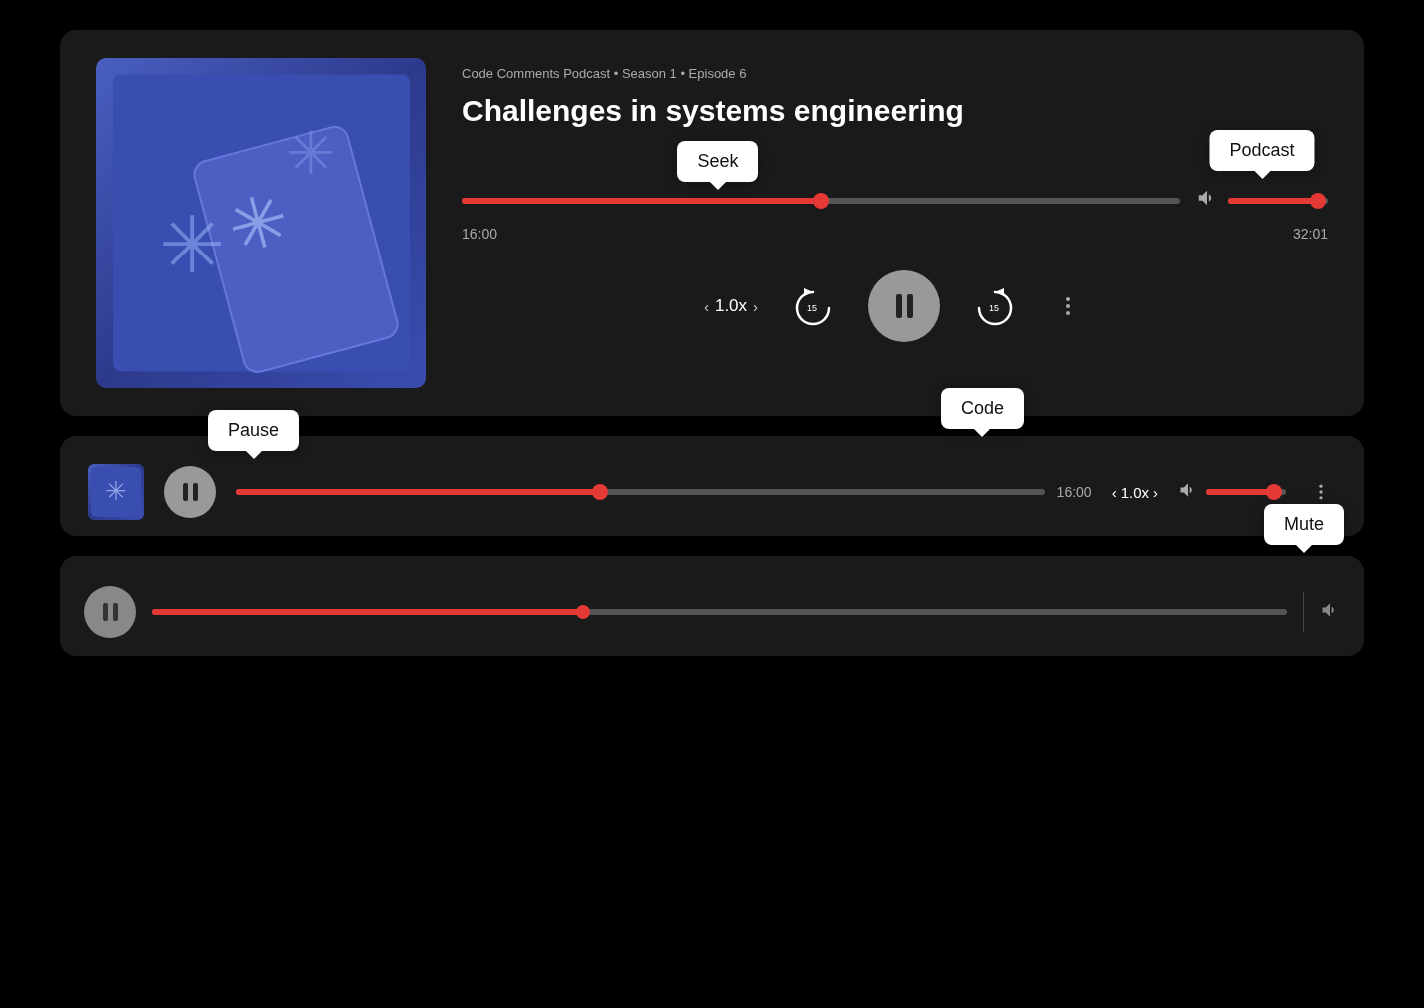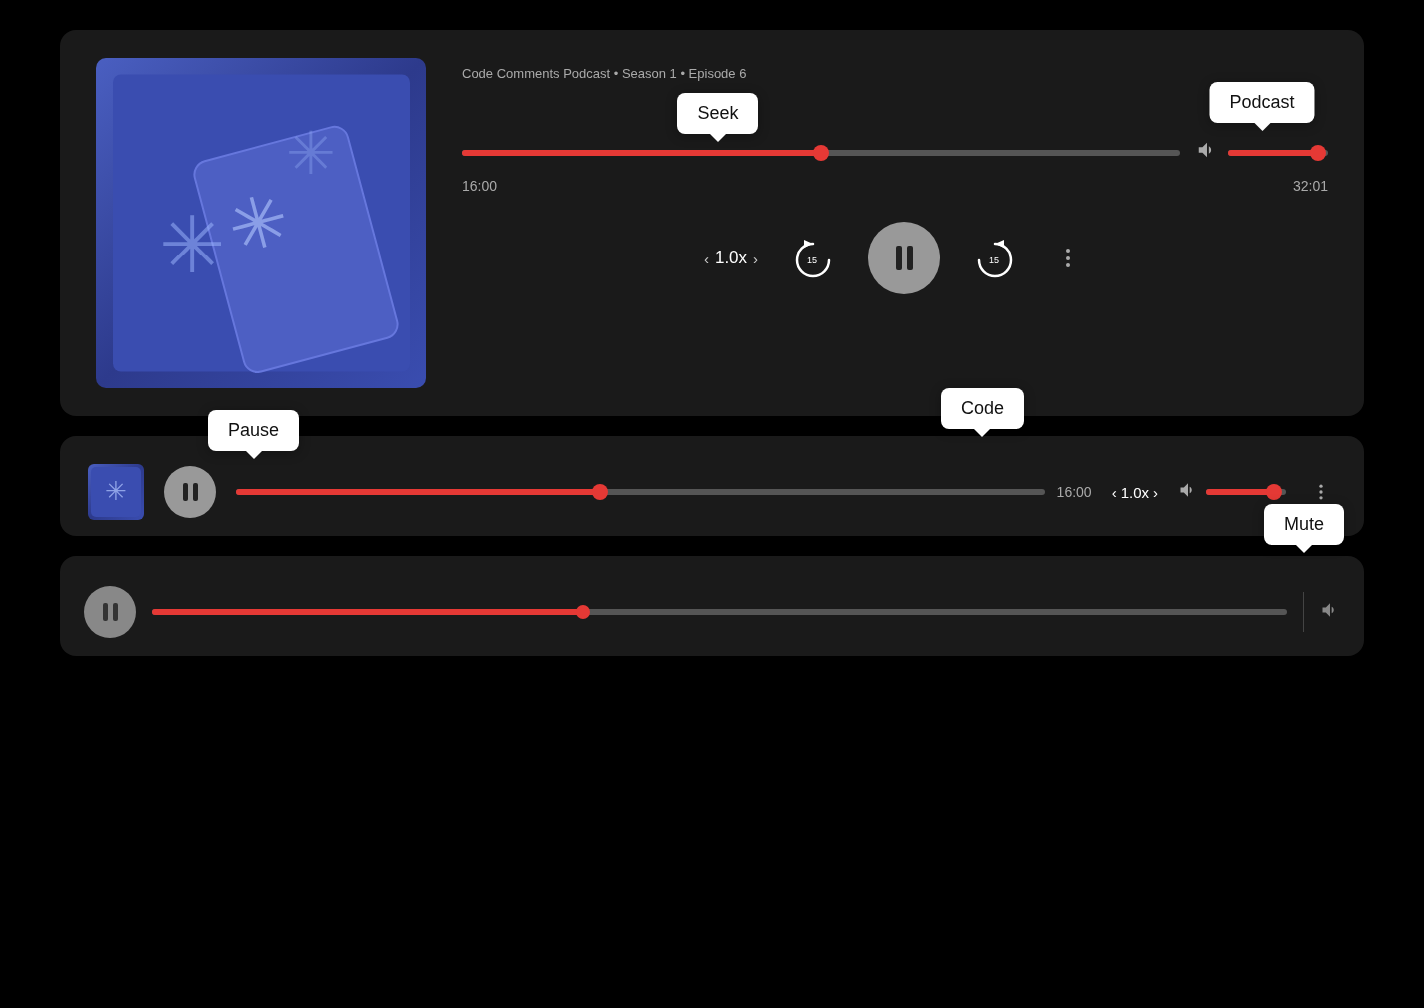--- a/index.html
+++ b/index.html
@@ -401,20 +401,21 @@
         </g>
 
         <text x="80" y="200" font-size="80" fill="rgba(160,185,255,0.5)" text-anchor="middle" font-weight="200">✳</text>
         <text x="200" y="100" font-size="60" fill="rgba(140,165,240,0.4)" text-anchor="middle" font-weight="200">✳</text>
       </svg>
     </div>
   </div>
 
   <div class="player-info">
     <div class="episode-meta">Code Comments Podcast • Season 1 • Episode 6</div>
+    <div class="episode-title">Challenges in systems engineering</div>
 
     <div class="top-bar-row" style="position:relative; padding-top: 40px;">
 
       <div class="rel-wrap" style="flex:1; display:flex; align-items:center;">
         <div class="abs-tooltip" style="bottom: calc(100% + 16px); left: 30%;">Seek</div>
         <div class="progress-bar-container" style="flex:1;">
           <div class="progress-fill" style="width:50%;">
             <div class="progress-thumb"></div>
           </div>
         </div>

